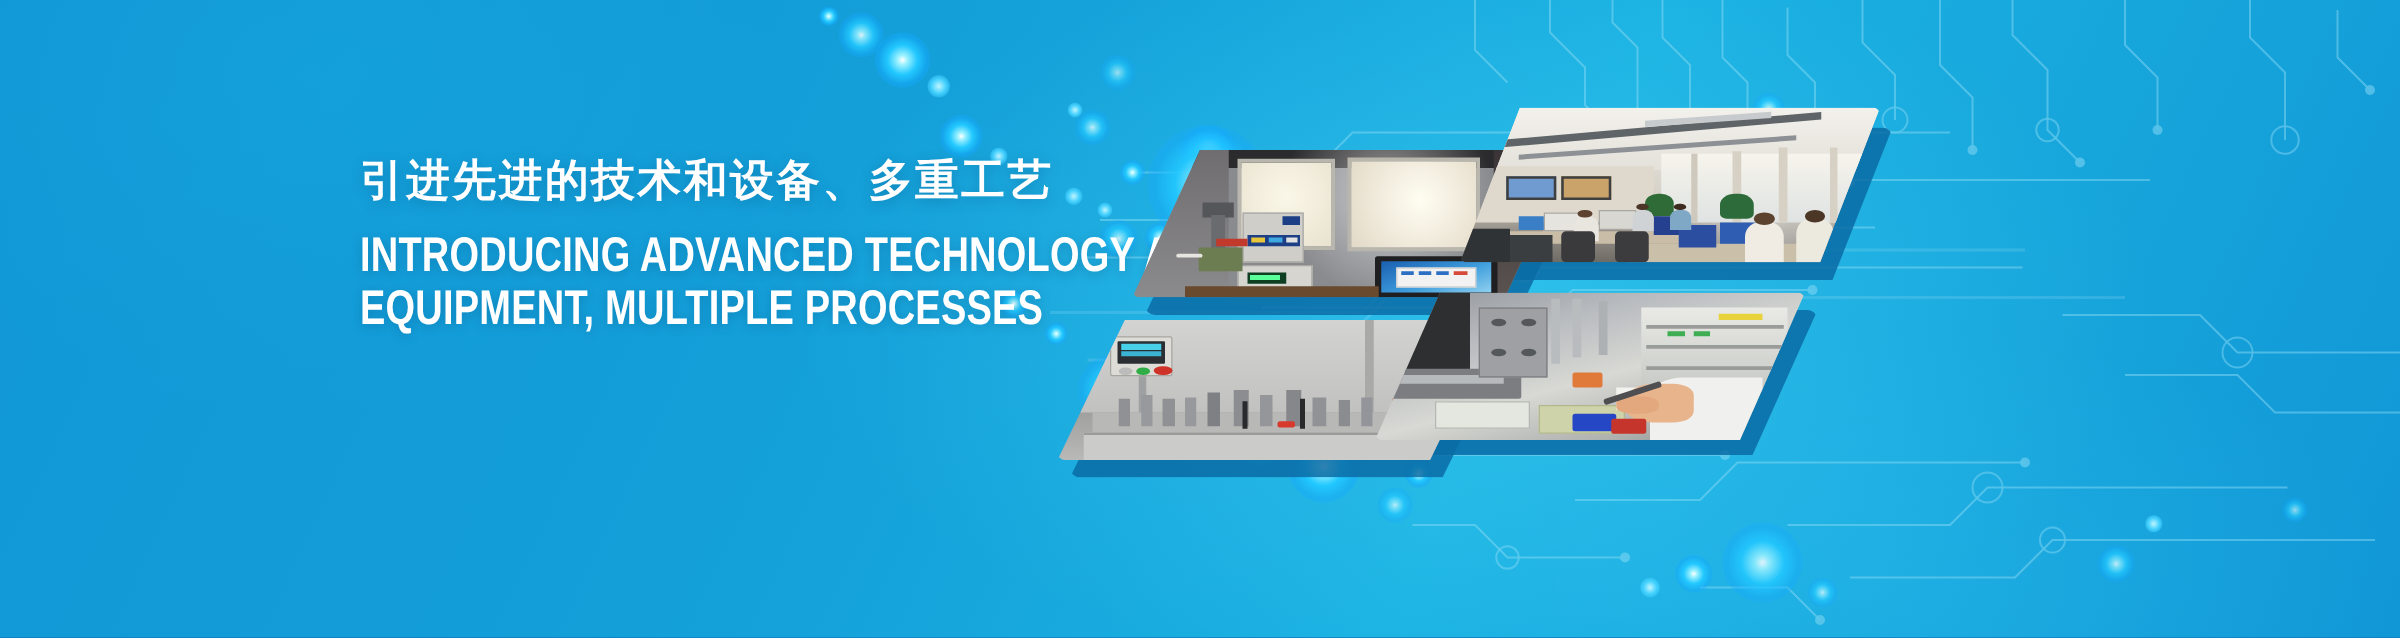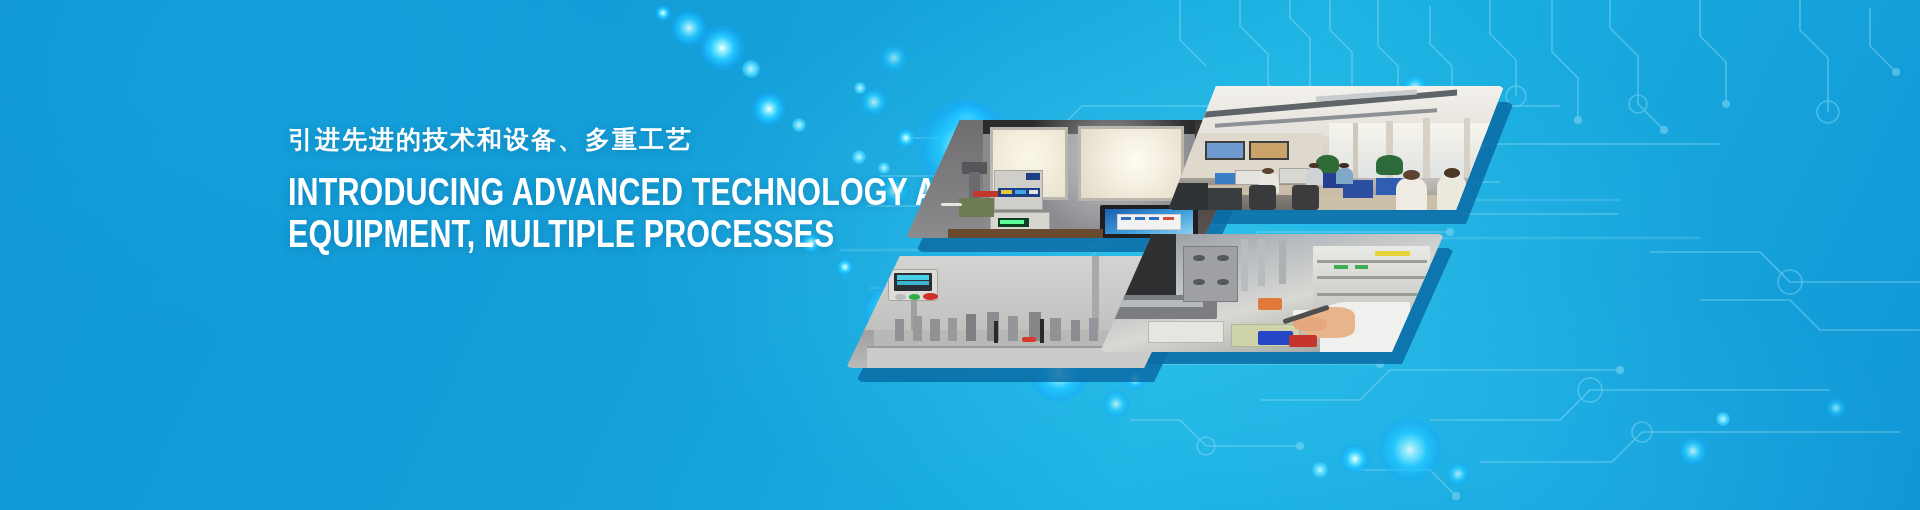--- a/index.html
+++ b/index.html
@@ -19,21 +19,21 @@
   #circuit{position:absolute;inset:0;pointer-events:none;opacity:.55;}
 
   
   .dot{position:absolute;border-radius:50%;pointer-events:none;
        background:radial-gradient(circle,#ffffff 0%,#9ff2ff 12%,#22c8ff 38%,rgba(20,170,255,.45) 62%,rgba(20,170,255,0) 100%);}
   .dot.flat{background:radial-gradient(circle,#bff4ff 0%,#46d2ff 45%,rgba(50,200,255,.15) 80%,rgba(50,200,255,0) 100%);}
 
   
   #textblock{position:absolute;left:288px;top:124px;width:720px;}
   .cn-title{
-    color:#ffffff;font-size:25px;font-weight:bold;letter-spacing:2px;line-height:1.25;
+    color:#ffffff;font-size:35px;font-weight:bold;letter-spacing:2px;line-height:1.25;
     font-family:"DejaVu Sans","Liberation Sans",sans-serif;
     text-shadow:0 2px 10px rgba(0,60,100,.28);white-space:nowrap;
   }
   .en-title{
     color:#ffffff;font-weight:bold;font-size:39px;line-height:1.08;
     letter-spacing:.2px;margin-top:16px;
     transform:scaleX(.78);transform-origin:left center;
     text-shadow:0 2px 10px rgba(0,60,100,.25);
   }
   .en-title div{white-space:nowrap;}

